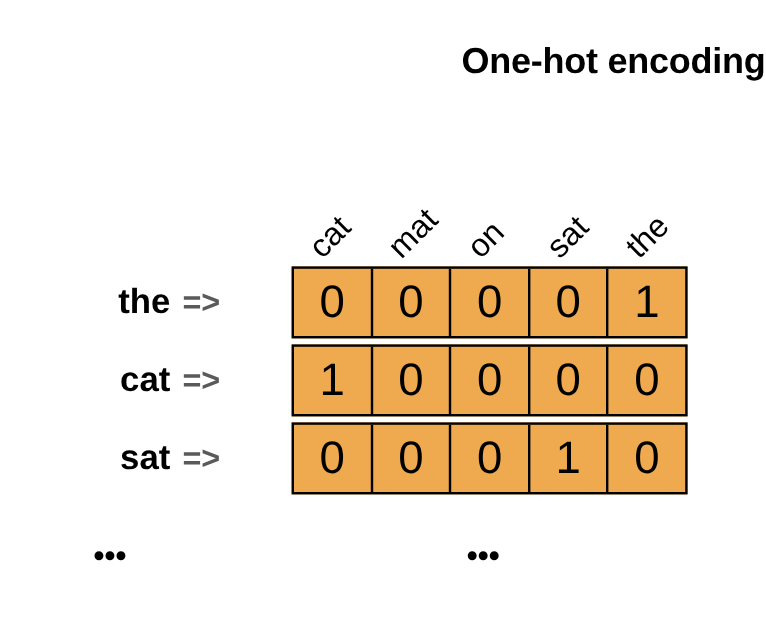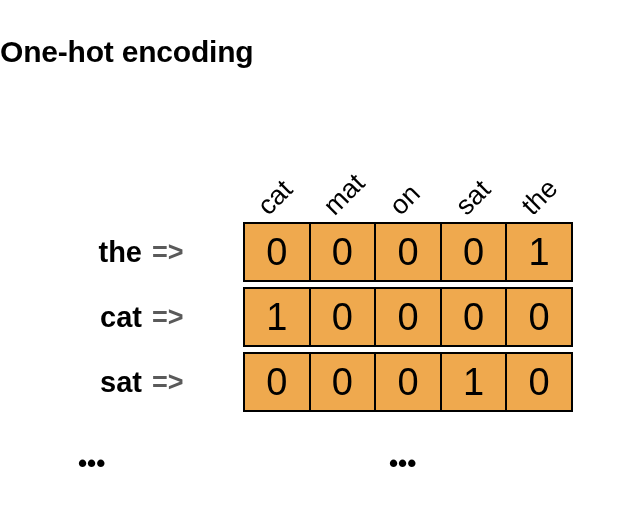--- a/index.html
+++ b/index.html
@@ -15,21 +15,21 @@
     font-family: "Liberation Sans", sans-serif;
     -webkit-font-smoothing: antialiased;
   }
 
   
   #figure-title {
     position: absolute;
     left: 0;
     top: 35px;
     width: 638px;
-    text-align: left;
+    text-align: right;
     font-size: 30px;
     font-weight: bold;
     color: #000000;
     letter-spacing: -0.2px;
   }
 
   
   #column-headers {
     position: absolute;
     left: 243px;

